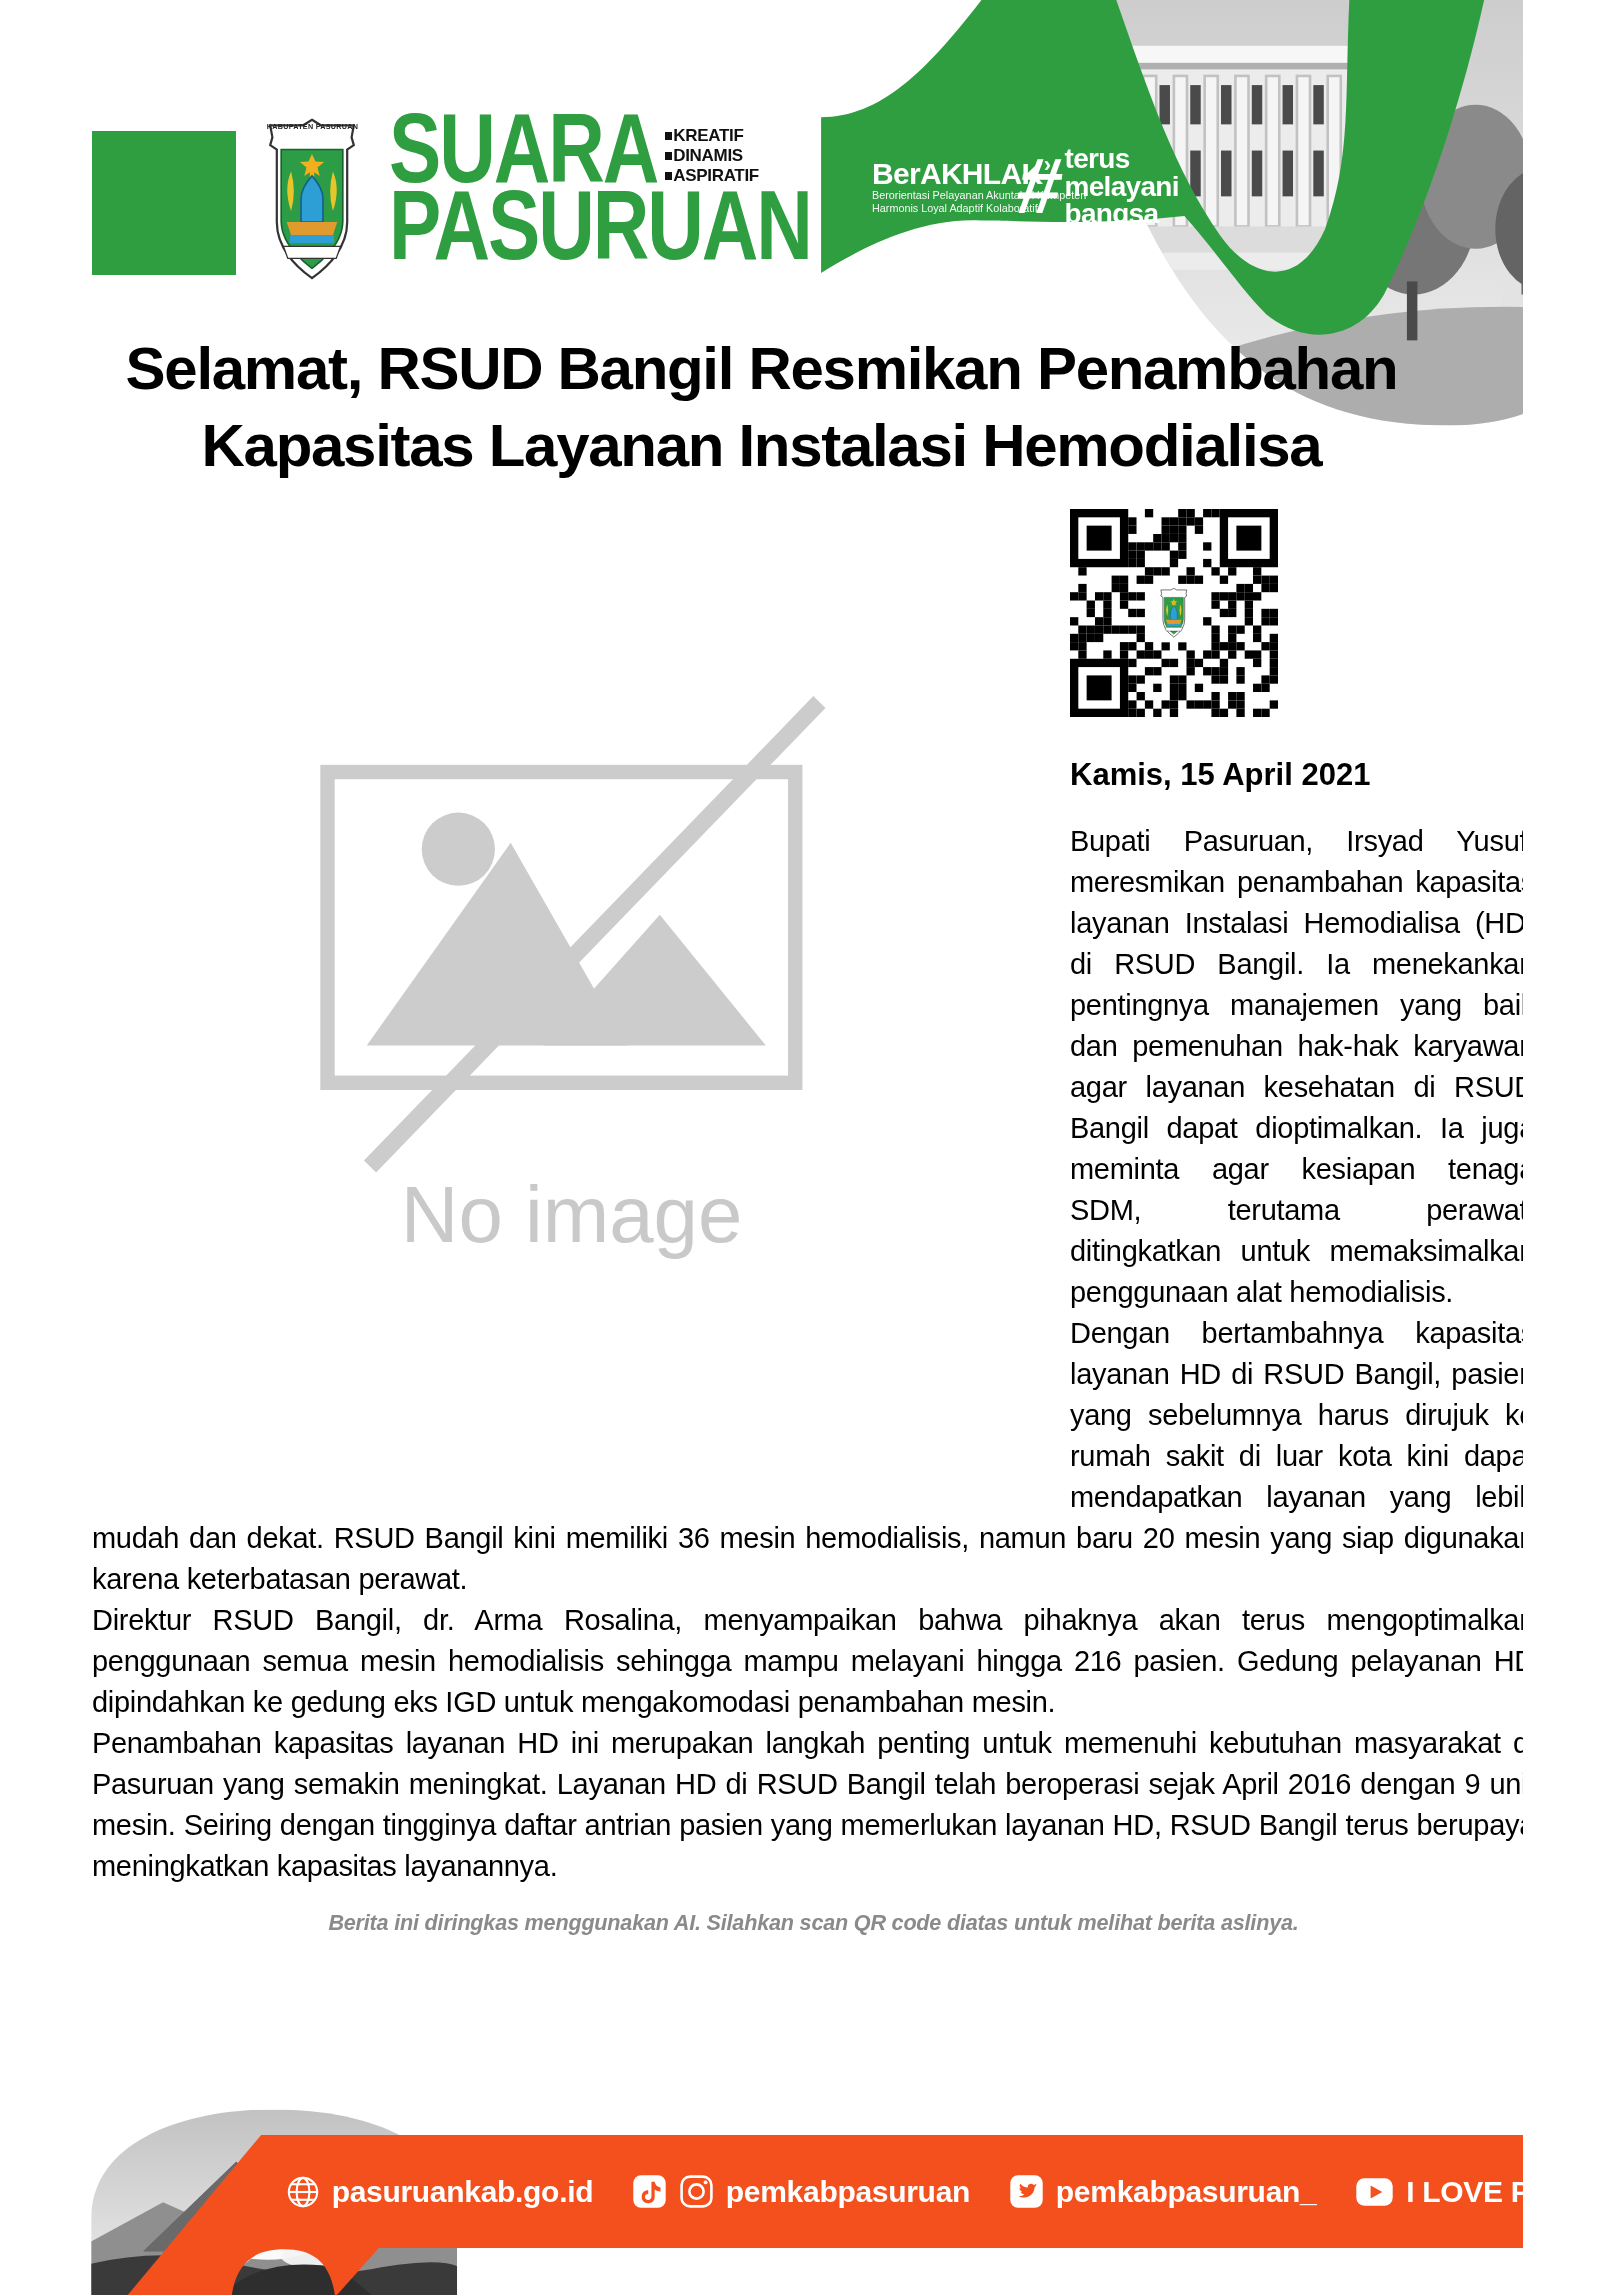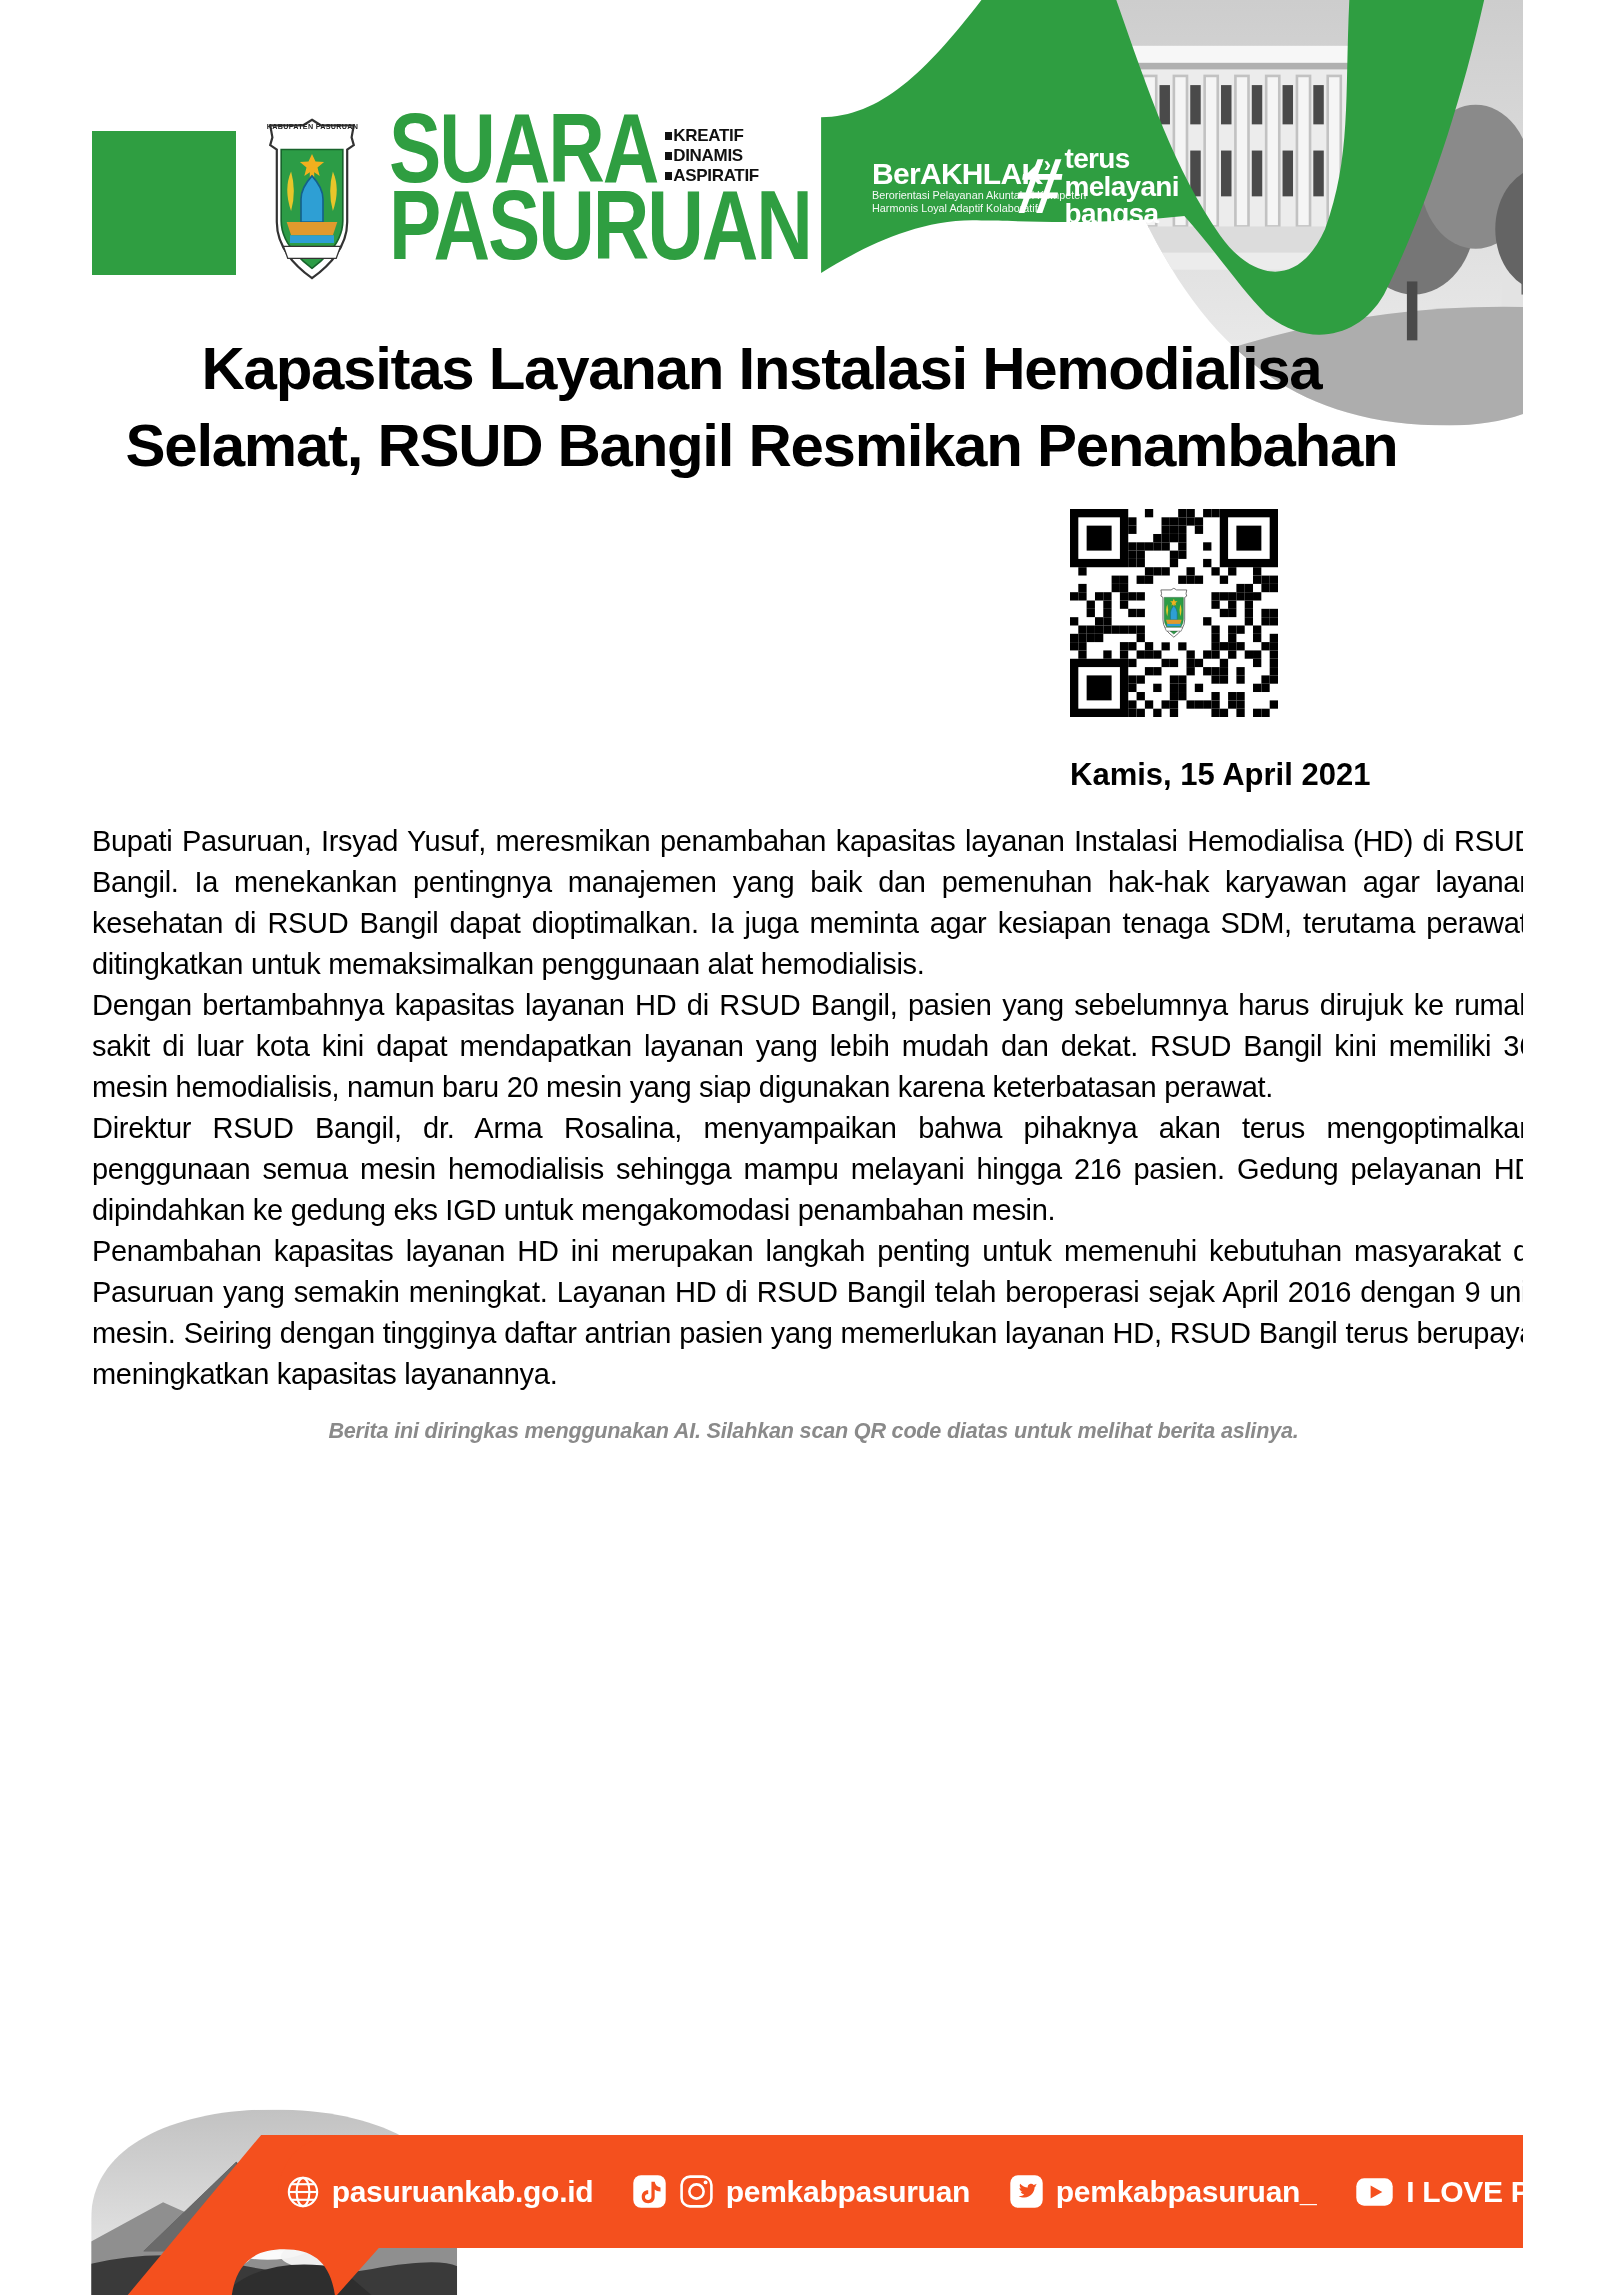--- a/index.html
+++ b/index.html
@@ -174,25 +174,35 @@
   <div class="campaign">
     <div class="hash">#</div>
     <div class="words">
       <div>terus</div>
       <div>melayani</div>
       <div>bangsa</div>
     </div>
   </div>
 
   <div class="title">
+    <div>Selamat, RSUD Bangil Resmikan Penambahan</div>
     <div>Kapasitas Layanan Instalasi Hemodialisa</div>
-    <div>Selamat, RSUD Bangil Resmikan Penambahan</div>
   </div>
 
   <div class="article">
+    <div class="img-float">
+      <svg width="978" height="1001" viewBox="0 0 1495 1530">
+        <rect x="360" y="402" width="715" height="475" fill="none" stroke="#cccccc" stroke-width="22"></rect>
+        <circle cx="560" cy="520" r="56" fill="#cccccc"></circle>
+        <polygon points="420,820 640,510 800,790 820,820" fill="#cccccc"></polygon>
+        <polygon points="690,820 868,620 1030,820" fill="#cccccc"></polygon>
+        <line x1="425" y1="1005" x2="1112" y2="295" stroke="#cccccc" stroke-width="26"></line>
+        <text x="733" y="1120" text-anchor="middle" font-family="Liberation Sans, sans-serif" font-size="122" fill="#c9c9c9">No image</text>
+      </svg>
+    </div>
 
     <div class="qr-block">
       <svg id="qr-svg" width="208" height="208" viewBox="0 0 318 318">
           <g fill="#000">
             <rect x="114.5" y="0.0" width="12.7" height="12.7"></rect>
             <rect x="165.4" y="0.0" width="12.7" height="12.7"></rect>
             <rect x="178.1" y="0.0" width="12.7" height="12.7"></rect>
             <rect x="203.5" y="0.0" width="12.7" height="12.7"></rect>
             <rect x="216.2" y="0.0" width="12.7" height="12.7"></rect>
             <rect x="89.0" y="12.7" width="12.7" height="12.7"></rect>

